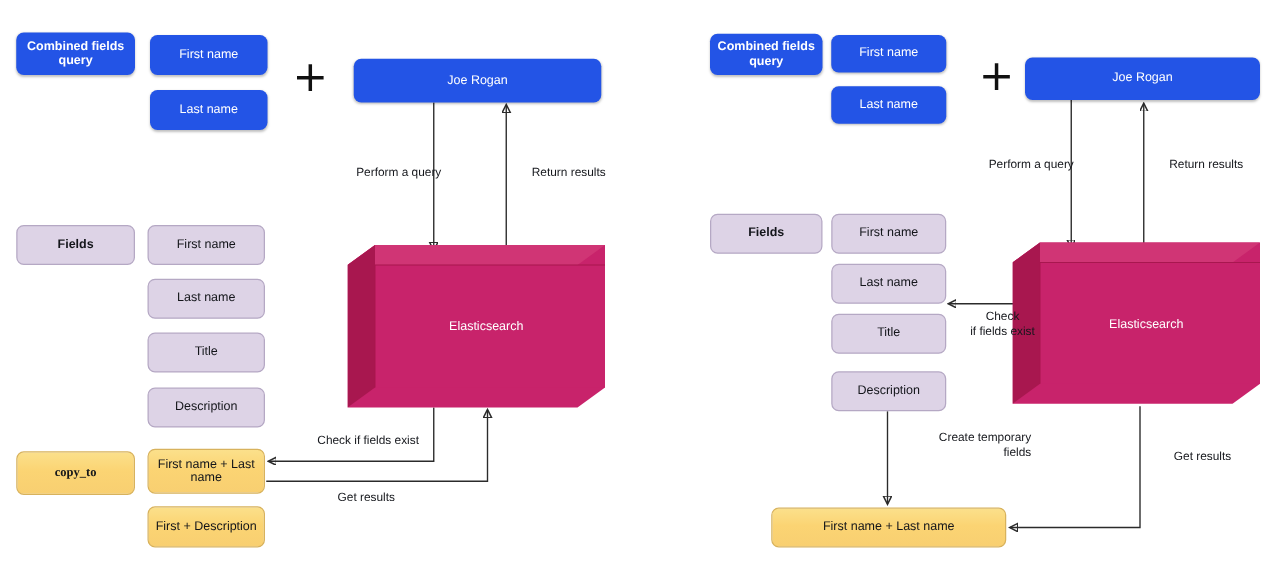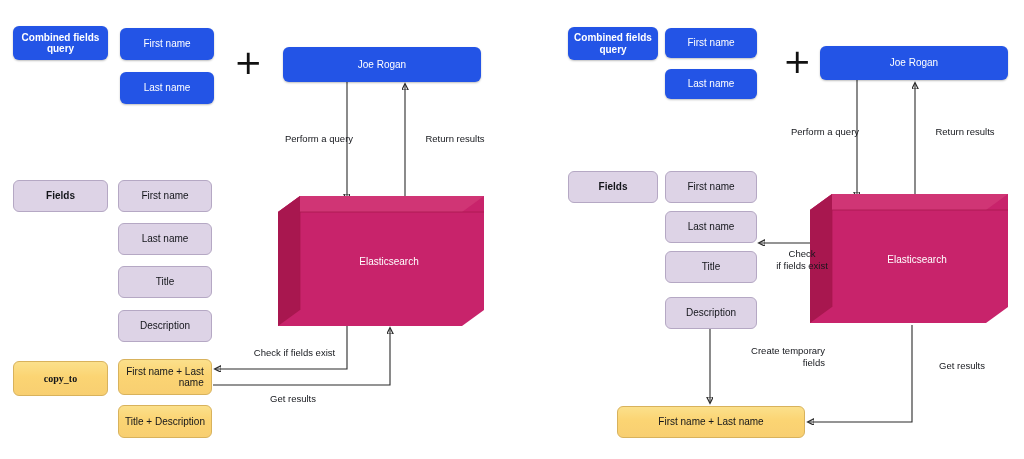--- a/index.html
+++ b/index.html
@@ -129,23 +129,23 @@
 
     <div class="node node-lav bold" style="left:13px;top:180px;width:95px;height:32px;">Fields</div>
 
     <div class="node node-lav" style="left:118px;top:180px;width:94px;height:32px;">First name</div>
     <div class="node node-lav" style="left:118px;top:223px;width:94px;height:32px;">Last name</div>
     <div class="node node-lav" style="left:118px;top:266px;width:94px;height:32px;">Title</div>
     <div class="node node-lav" style="left:118px;top:310px;width:94px;height:32px;">Description</div>
 
     <div class="node node-yellow bold" style="left:13px;top:361px;width:95px;height:35px;font-family:Liberation Serif, serif;">copy_to</div>
 
-    <div class="node node-yellow" style="left:118px;top:359px;width:94px;height:36px;text-align:right;">First name + Last
+    <div class="node node-yellow" style="left:118px;top:359px;width:94px;height:36px;">First name + Last
 name</div>
-    <div class="node node-yellow" style="left:118px;top:405px;width:94px;height:33px;">Title + Description</div>
+    <div class="node node-yellow" style="left:118px;top:405px;width:94px;height:33px;">First + Description</div>
 
     <div class="edge-label" style="left:264px;top:133px;width:110px;">Perform a query</div>
     <div class="edge-label" style="left:410px;top:133px;width:90px;">Return results</div>
     <div class="edge-label" style="left:232px;top:347px;width:125px;">Check if fields exist</div>
     <div class="edge-label" style="left:248px;top:393px;width:90px;">Get results</div>
   </div>
 
   <div class="panel" id="panel-right">
 
     <svg class="wires">

